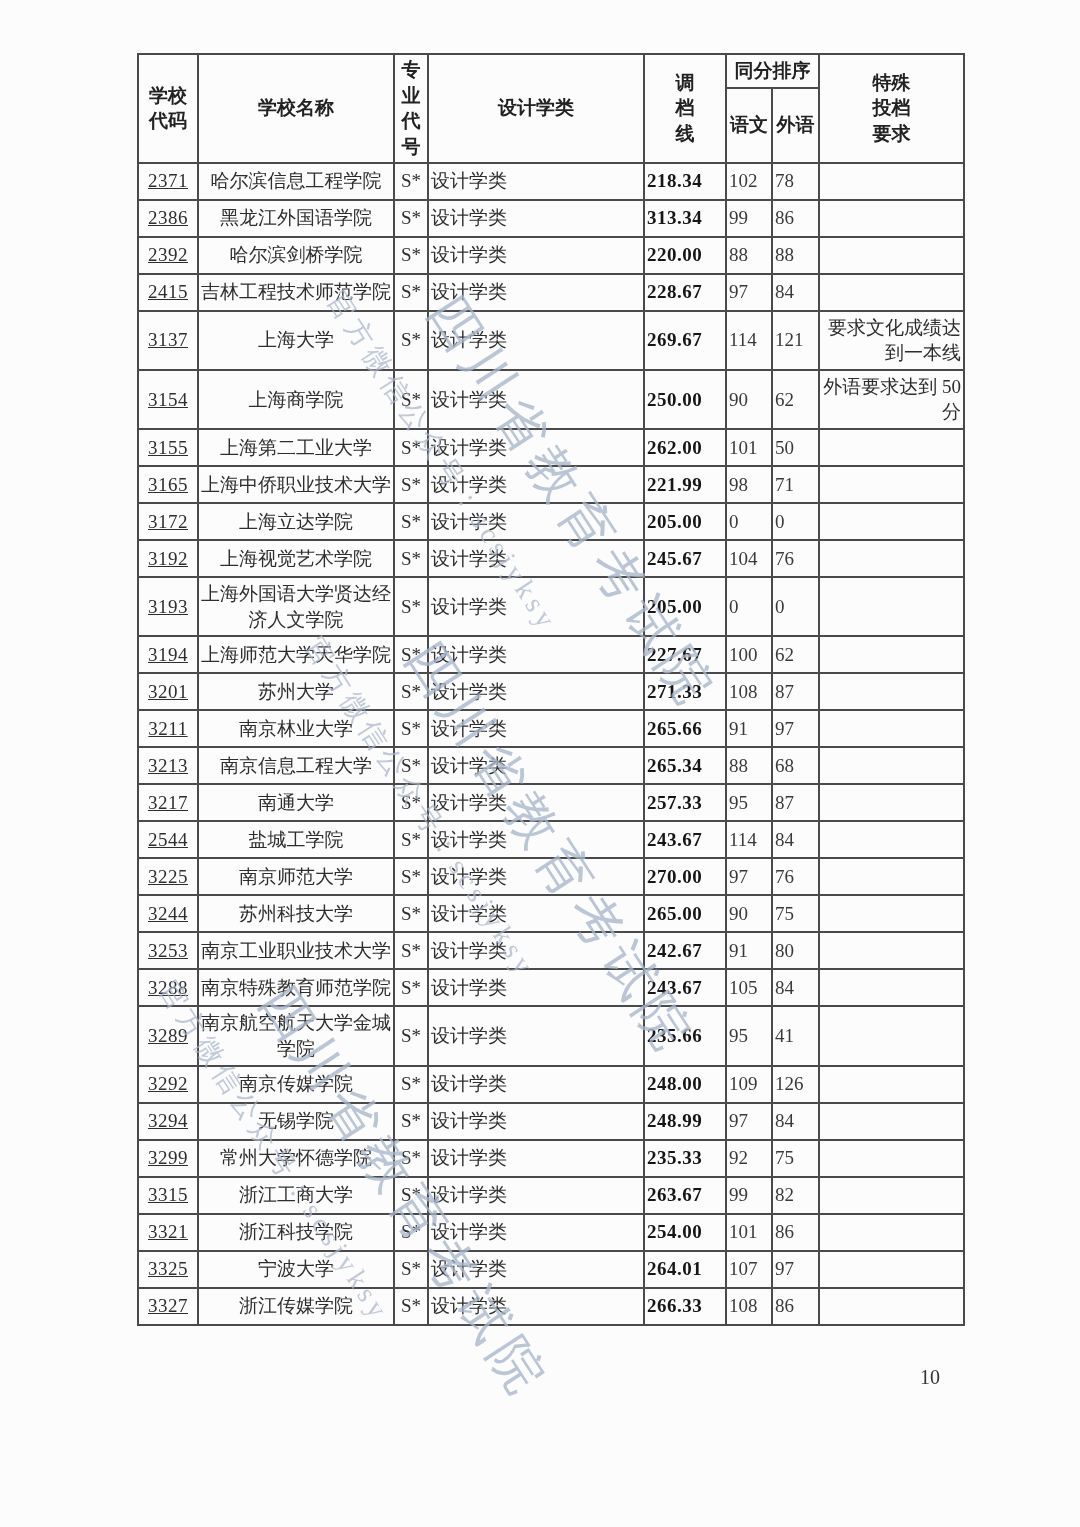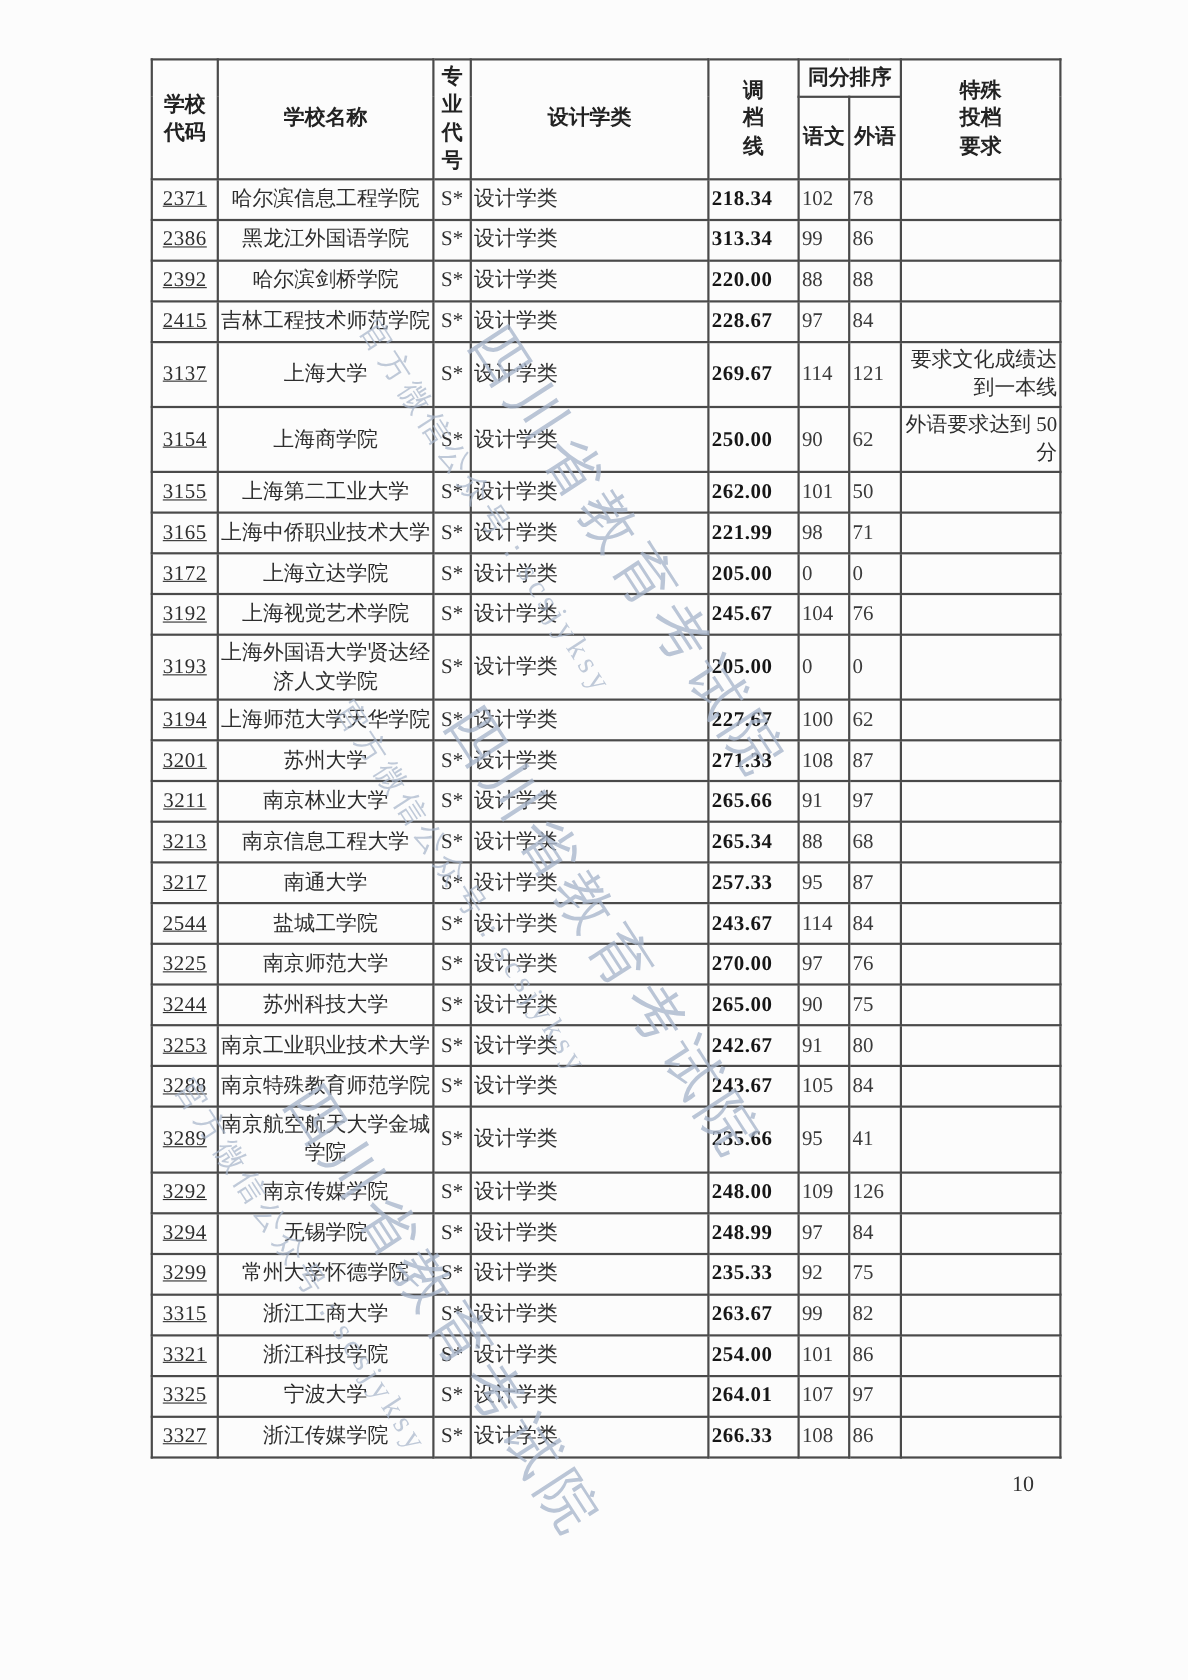--- a/index.html
+++ b/index.html
@@ -66,21 +66,21 @@
     letter-spacing: 5px;
     white-space: nowrap;
     color: rgba(167, 181, 202, 0.72);
   }
   .wm1 { left: 470px; top: 282px; }
   .wm2 { left: 448px; top: 628px; }
   .wm3 { left: 302px; top: 972px; }
 
   .page-number {
     position: absolute;
-    left: 920px; top: 1338px;
+    left: 920px; top: 1366px;
     font-size: 20px;
     color: #333;
   }
 </style>
 </head>
 <body>
 
 <div class="page">
 
   <table class="score-table">

